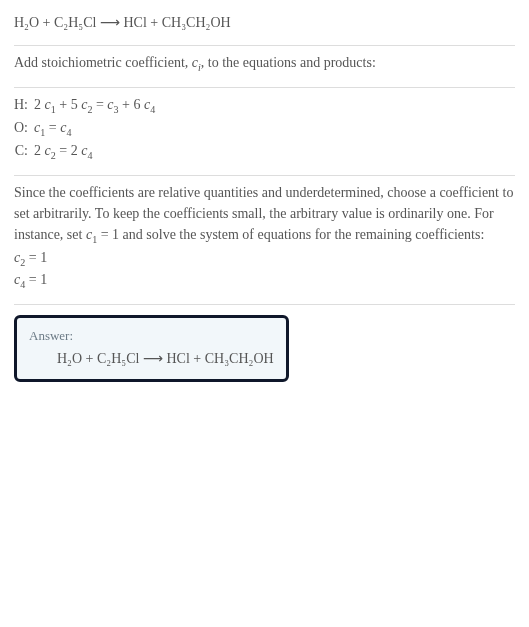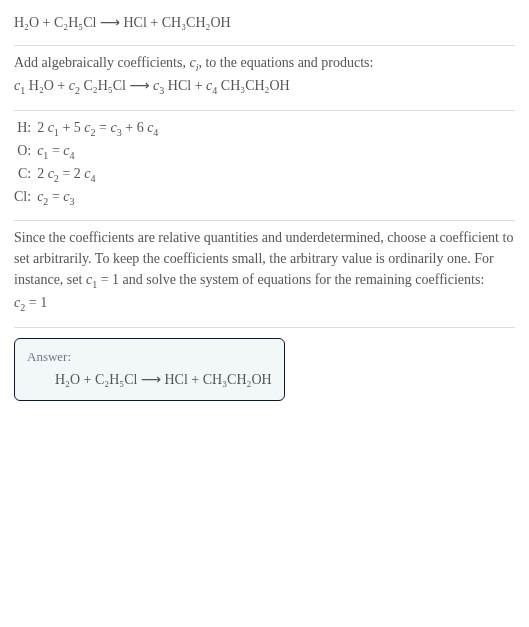--- a/index.html
+++ b/index.html
@@ -26,21 +26,21 @@
     }
     .eqtable td {
       padding: 0 4px 0 0;
       vertical-align: baseline;
     }
     .eqtable td.lbl {
       text-align: right;
       padding-right: 6px;
     }
     .answerbox {
-      border: 1px solid #0f172a;
+      border: 3px solid #0f172a;
       background: #f2f7fa;
       border-radius: 6px;
       padding: 8px 12px 10px 12px;
       display: inline-block;
       margin-top: 4px;
     }
     .answerlabel {
       font-size: 13px;
       color: #6c7b86;
     }
@@ -59,59 +59,53 @@
 <body>
 
 <div class="section">
   <div>H₂O + C₂H₅Cl ⟶ HCl + CH₃CH₂OH</div>
 </div>
 
 <hr class="divider">
 
 <div class="section">
   <div>
-    <span>Add algebraically coefficients, </span><span class="ital">c</span><sub class="ital">i</sub><span>, to the equations and products:</span>
-  </div>
-  <div>
-    <span class="ital">c</span><sub>1</sub><span> H₂O + </span><span class="ital">c</span><sub>2</sub><span> C₂H₅Cl ⟶ </span><span class="ital">c</span><sub>3</sub><span> HCl + </span><span class="ital">c</span><sub>4</sub><span> CH₃CH₂OH</span>
+    <span>Add stoichiometric coefficient, </span><span class="ital">c</span><sub class="ital">i</sub><span>, to the equations and products:</span>
   </div>
 </div>
 
 <hr class="divider">
 
 <div class="section">
   <table class="eqtable">
     <tbody>
         <tr>
       <td class="lbl">H:</td>
       <td><span>2 </span><span class="ital">c</span><sub>1</sub><span> + 5 </span><span class="ital">c</span><sub>2</sub><span> = </span><span class="ital">c</span><sub>3</sub><span> + 6 </span><span class="ital">c</span><sub>4</sub></td>
     </tr>
     <tr>
       <td class="lbl">O:</td>
       <td><span class="ital">c</span><sub>1</sub><span> = </span><span class="ital">c</span><sub>4</sub></td>
     </tr>
     <tr>
       <td class="lbl">C:</td>
       <td><span>2 </span><span class="ital">c</span><sub>2</sub><span> = 2 </span><span class="ital">c</span><sub>4</sub></td>
     </tr>
-    <tr>
-      <td class="lbl">Cl:</td>
-      <td><span class="ital">c</span><sub>2</sub><span> = </span><span class="ital">c</span><sub>3</sub></td>
-    </tr>
   </tbody>
     </table>
 </div>
 
 <hr class="divider">
 
 <div class="section">
   <div>
     <span>Since the coefficients are relative quantities and underdetermined, choose a coefficient to set arbitrarily. To keep the coefficients small, the arbitrary value is ordinarily one. For instance, set </span><span class="ital">c</span><sub>1</sub><span> = 1 and solve the system of equations for the remaining coefficients:</span>
   </div>
   <div><span class="ital">c</span><sub>2</sub><span> = 1</span></div>
+  <div><span class="ital">c</span><sub>4</sub><span> = 1</span></div>
 </div>
 
 <hr class="divider">
 
 <div class="section">
   <div class="answerbox">
     <div class="answerlabel">Answer:</div>
     <div class="answerbody">H₂O + C₂H₅Cl ⟶ HCl + CH₃CH₂OH</div>
   </div>
 </div>

